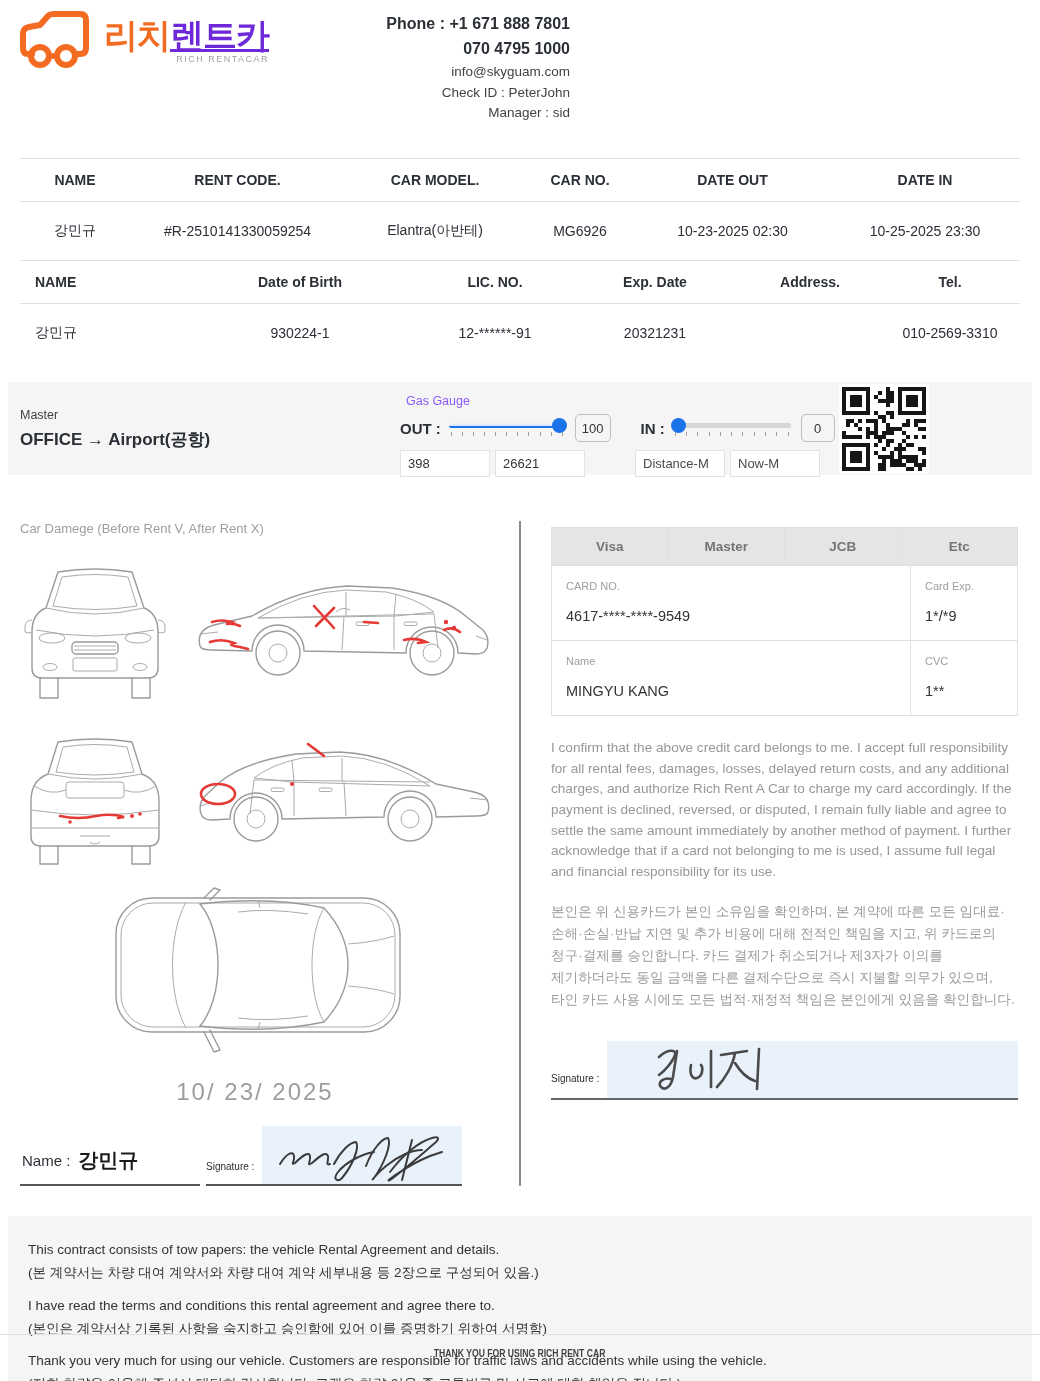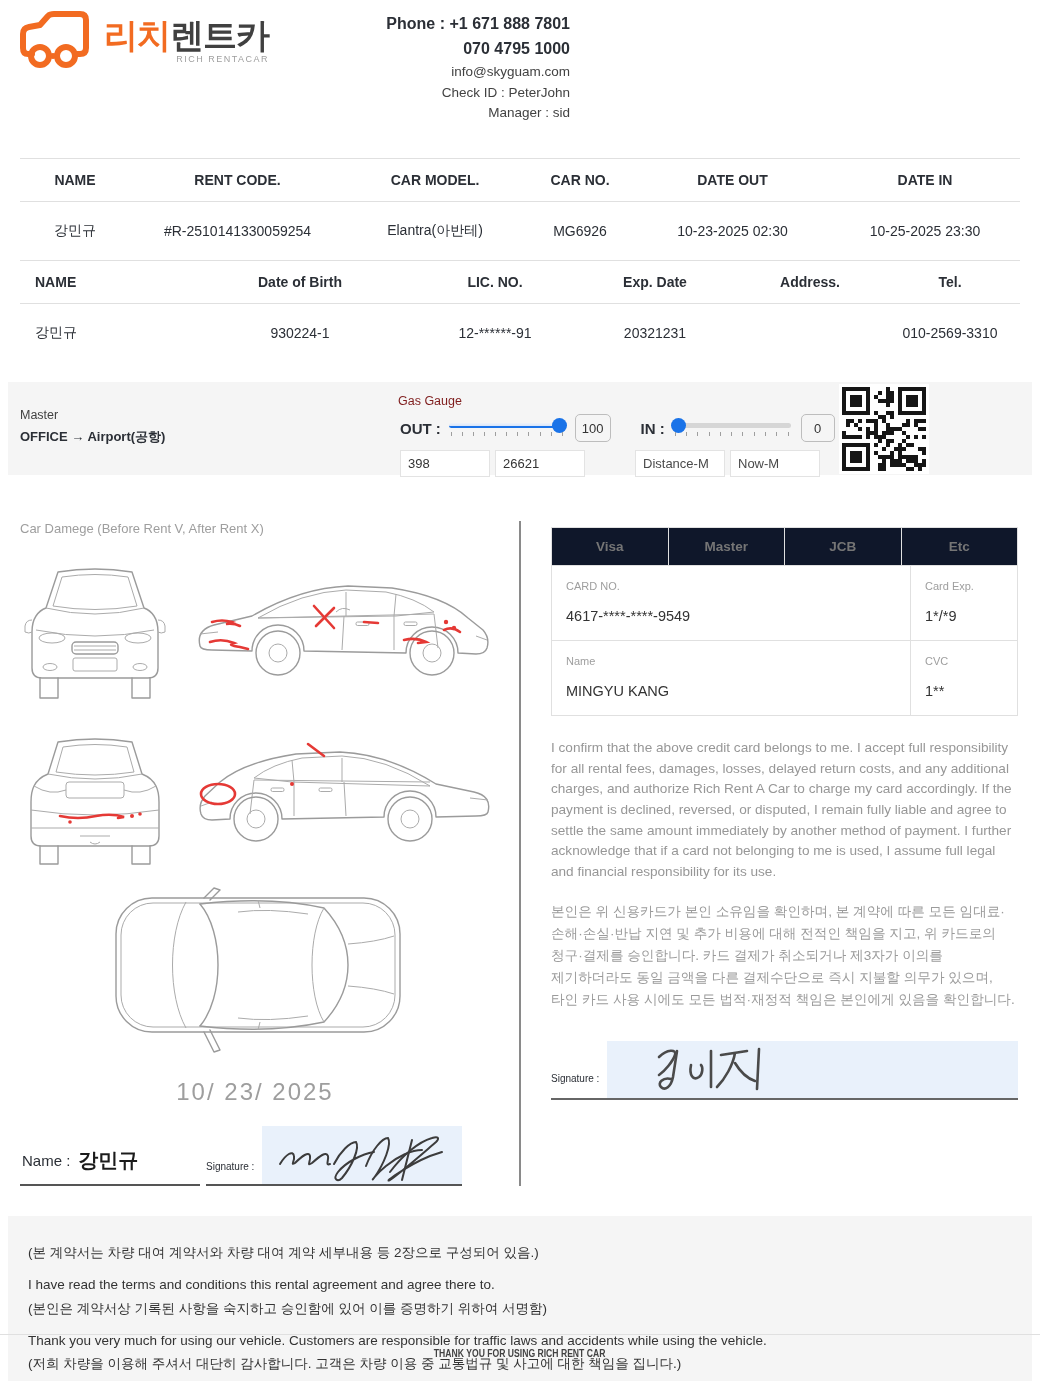--- a/index.html
+++ b/index.html
@@ -7,42 +7,42 @@
   body {
     width:1040px; height:1381px; margin:0 auto; position:relative;
     font-family:"Liberation Sans","DejaVu Sans",sans-serif; color:#333;
   }
   
   .header { display:flex; align-items:flex-start; padding:10px 20px 0 20px; height:158px; }
   .logo { display:flex; align-items:flex-start; gap:6px; width:330px; }
   .logo-text { line-height:1; padding-top:8px; }
   .logo-kr { font-size:34px; font-weight:bold; letter-spacing:-1px; }
   .logo-kr .orange { color:#f26b21; }
-  .logo-kr .black { color:#404040; }
+  .logo-kr .black { color:#6d28d9;text-decoration:underline; }
   .logo-sub { font-size:9px; color:#9e9e9e; letter-spacing:1.5px; margin-top:3px; text-align:right; }
   .title-block { flex:1; text-align:center; padding-top:6px; }
   .title-kr { font-size:21px; font-weight:bold; color:#2b2f36; }
   .title-en { font-size:14.5px; font-weight:bold; color:#2b2f36; margin-top:8px; letter-spacing:.2px; }
   .contact { width:220px; text-align:right; line-height:1.55; padding-top:2px; }
   .contact .b { font-size:16px; font-weight:bold; color:#2b2f36; }
   .contact .r { font-size:13.5px; color:#424242; }
   
   table.info { width:1000px; margin:0 20px; border-collapse:collapse; border-top:1px solid #e0e0e0; }
   table.info th { font-size:14px; font-weight:bold; color:#2b2f36; padding:13px 4px; border-bottom:1px solid #e0e0e0; }
   table.info td { font-size:14px; color:#2b2f36; padding:20px 4px; text-align:center; }
   .t1 { margin-top:9px; }
   .t2 { margin-top:20px; }
   .t2 th:first-child, .t2 td:first-child { text-align:left; padding-left:15px; }
   
   .gas-strip { margin:20px 8px 0 8px; background:#f5f5f5; height:93px; display:flex; align-items:stretch; padding:8px 0 8px 2px; }
   .return-box { width:380px; padding:18px 0 0 10px; }
   .return-label { font-size:12.5px; color:#424242; }
-  .return-value { font-size:13px; font-weight:bold; color:#2b2f36; margin-top:6px; }
+  .return-value { font-size:17px; font-weight:bold; color:#2b2f36; margin-top:6px; }
   .gauge-mid { width:445px; position:relative; }
-  .gas-label { font-size:12.5px; color:#7f1d1d; position:absolute; top:4px; left:8px; }
+  .gas-label { font-size:12.5px; color:#8b5cf6; position:absolute; top:4px; left:16px; }
   .gauge-row { position:absolute; top:24px; left:0; width:100%; display:flex; align-items:center; }
   .g-out-label { font-size:15px; font-weight:bold; color:#2b2f36; margin:0 8px 0 10px; }
   .slider { position:relative; height:20px; }
   .slider .track { position:absolute; top:5px; left:0; right:0; height:5px; border-radius:3px; }
   .slider.full .track { background:linear-gradient(#eef3fb,#dbe6f7); border-bottom:2px solid #1a73e8; }
   .slider.empty .track { background:#d6d6d6; }
   .slider .thumb { position:absolute; top:0; width:15px; height:15px; border-radius:50%; background:#1a73e8; }
   .slider .ticks { position:absolute; top:14px; left:2px; right:2px; display:flex; justify-content:space-between; }
   .slider .ticks i { width:1px; height:4px; background:#9e9e9e; }
   .val-box { min-width:34px; height:28px; border:1px solid #bdbdbd; border-radius:5px; background:#f5f5f5;
@@ -71,21 +71,21 @@
   .sig-row-left { display:flex; align-items:flex-end; margin-top:20px; }
   .name-group { display:flex; align-items:center; gap:8px; border-bottom:2px solid #555; width:180px; padding:0 0 10px 2px; }
   .name-label { font-size:15px; color:#2b2f36; }
   .name-value { font-size:20px; font-weight:bold; color:#1b1b1b; }
   .sig-group { display:flex; align-items:flex-end; margin-left:6px; border-bottom:2px solid #555; padding-bottom:0; }
   .sig-label { font-size:10px; color:#2b2f36; padding-bottom:12px; margin-right:8px; }
   .sig-pad { width:200px; height:58px; background:#e9f1fb; }
   
   .card-tabs { display:flex; }
   .card-tab { flex:1; height:39px; border:1px solid #e0e0e0; display:flex; align-items:center; justify-content:center;
-              font-size:13.5px; font-weight:bold; color:#757575; background:#0f172a; margin-left:-1px; cursor:pointer; }
+              font-size:13.5px; font-weight:bold; color:#757575; background:#e5e5e5; margin-left:-1px; cursor:pointer; }
   .card-tab:first-child { margin-left:0; }
   .card-body { border:1px solid #e0e0e0; border-top:none; display:grid; grid-template-columns:1fr 107px; }
   .card-cell { padding:14px 14px 16px 14px; }
   .card-cell.right { border-left:1px solid #e0e0e0; }
   .card-cell.bottom { border-top:1px solid #e0e0e0; }
   .card-cell .lab { font-size:11px; color:#9e9e9e; }
   .card-cell .val { font-size:14.5px; color:#333; margin-top:16px; }
   .para-en { margin-top:22px; font-size:13.6px; line-height:1.52; color:#979797; }
   .para-kr { margin-top:18px; font-size:13.6px; line-height:1.62; color:#9b9b9b; word-break:keep-all; }
   .sig-row-right { display:flex; align-items:flex-end; margin-top:30px; border-bottom:2px solid #666; }
@@ -641,20 +641,21 @@
             <path d="M152,8 L150,48"></path>
           </g>
         </svg>
       </div>
     </div>
   </div>
 </div>
 
 <div class="notes">
   <div class="note-pair">
+    <div class="note-en">This contract consists of tow papers: the vehicle Rental Agreement and details.</div>
     <div class="note-kr">(본 계약서는 차량 대여 계약서와 차량 대여 계약 세부내용 등 2장으로 구성되어 있음.)</div>
   </div>
   <div class="note-pair">
     <div class="note-en">I have read the terms and conditions this rental agreement and agree there to.</div>
     <div class="note-kr">(본인은 계약서상 기록된 사항을 숙지하고 승인함에 있어 이를 증명하기 위하여 서명함)</div>
   </div>
   <div class="note-pair">
     <div class="note-en">Thank you very much for using our vehicle. Customers are responsible for traffic laws and accidents while using the vehicle.</div>
     <div class="note-kr">(저희 차량을 이용해 주셔서 대단히 감사합니다. 고객은 차량 이용 중 교통법규 및 사고에 대한 책임을 집니다.)</div>
   </div>

